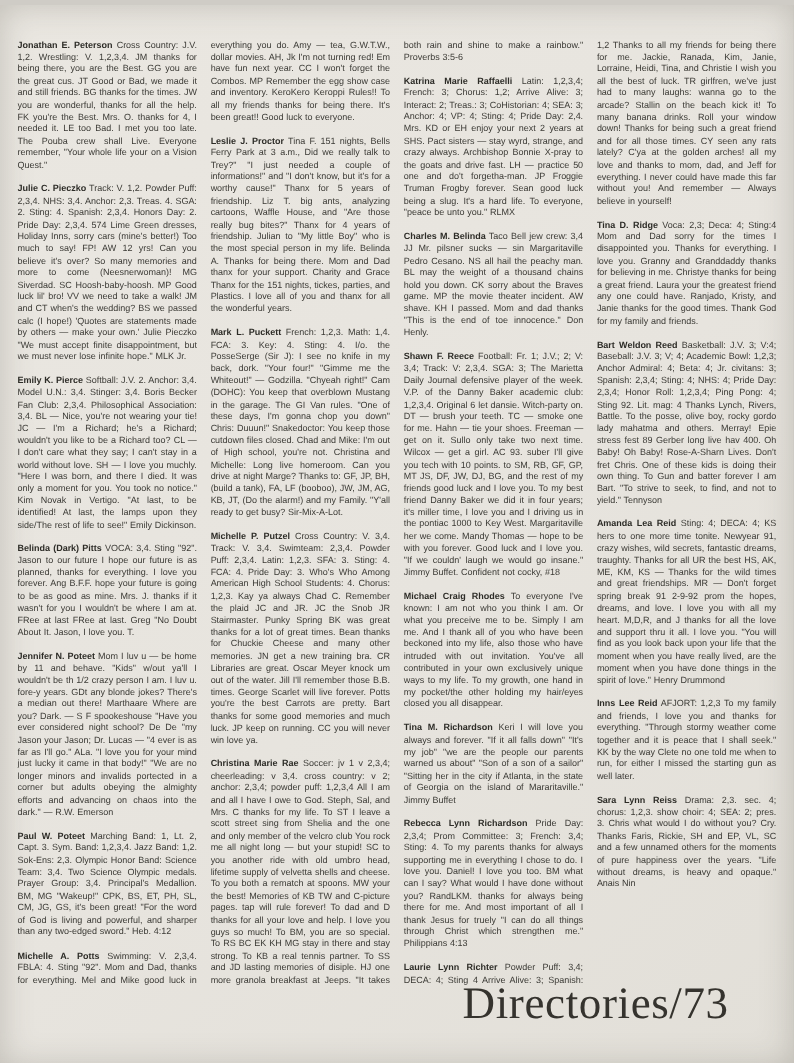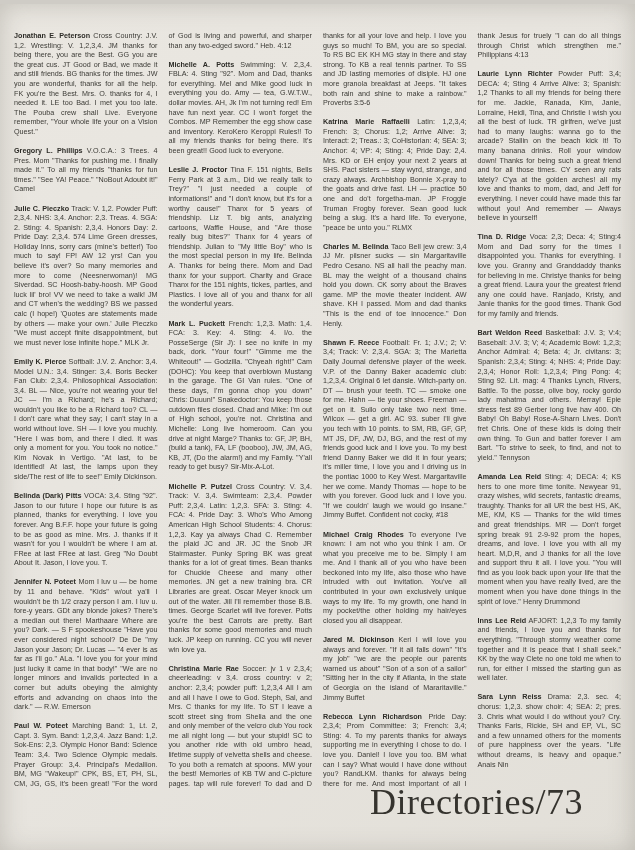--- a/index.html
+++ b/index.html
@@ -50,36 +50,35 @@
     letter-spacing: 0.5px;
     color: #35332e;
   }
 </style>
 </head>
 <body>
 
 <div class="page">
   <div class="columns" id="directory-columns">
       <p class="entry"><span class="entry-name">Jonathan E. Peterson</span> Cross Country: J.V. 1,2. Wrestling: V. 1,2,3,4. JM thanks for being there, you are the Best. GG you are the great cus. JT Good or Bad, we made it and still friends. BG thanks for the times. JW you are wonderful, thanks for all the help. FK you're the Best. Mrs. O. thanks for 4, I needed it. LE too Bad. I met you too late. The Pouba crew shall Live. Everyone remember, "Your whole life your on a Vision Quest."</p>
-      <p class="entry"><span class="entry-name">Gregory L. Phillips</span> V.O.C.A.: 3 Trees. 4 Pres. Mom "Thanks for pushing me. I finally made it." To all my friends "thanks for fun times." "See YA! Peace." "NoBout Adoubt it!" Camel</p>
       <p class="entry"><span class="entry-name">Julie C. Pieczko</span> Track: V. 1,2. Powder Puff: 2,3,4. NHS: 3,4. Anchor: 2,3. Treas. 4. SGA: 2. Sting: 4. Spanish: 2,3,4. Honors Day: 2. Pride Day: 2,3,4. 574 Lime Green dresses, Holiday Inns, sorry cars (mine's better!) Too much to say! FP! AW 12 yrs! Can you believe it's over? So many memories and more to come (Neesnerwoman)! MG Siverdad. SC Hoosh-baby-hoosh. MP Good luck lil' bro! VV we need to take a walk! JM and CT when's the wedding? BS we passed calc (I hope!) 'Quotes are statements made by others — make your own.' Julie Pieczko "We must accept finite disappointment, but we must never lose infinite hope." MLK Jr.</p>
       <p class="entry"><span class="entry-name">Emily K. Pierce</span> Softball: J.V. 2. Anchor: 3,4. Model U.N.: 3,4. Stinger: 3,4. Boris Becker Fan Club: 2,3,4. Philosophical Association: 3,4. BL — Nice, you're not wearing your tie! JC — I'm a Richard; he's a Richard; wouldn't you like to be a Richard too? CL — I don't care what they say; I can't stay in a world without love. SH — I love you muchly. "Here I was born, and there I died. It was only a moment for you. You took no notice." Kim Novak in Vertigo. "At last, to be identified! At last, the lamps upon they side/The rest of life to see!" Emily Dickinson.</p>
       <p class="entry"><span class="entry-name">Belinda (Dark) Pitts</span> VOCA: 3,4. Sting "92". Jason to our future I hope our future is as planned, thanks for everything. I love you forever. Ang B.F.F. hope your future is going to be as good as mine. Mrs. J. thanks if it wasn't for you I wouldn't be where I am at. FRee at last FRee at last. Greg "No Doubt About It. Jason, I love you. T.</p>
       <p class="entry"><span class="entry-name">Jennifer N. Poteet</span> Mom I luv u — be home by 11 and behave. "Kids" w/out ya'll I wouldn't be th 1/2 crazy person I am. I luv u. fore-y years. GDt any blonde jokes? There's a median out there! Marthaare Where are you? Dark. — S F spookeshouse "Have you ever considered night school? De De "my Jason your Jason; Dr. Lucas — "4 ever is as far as I'll go." ALa. "I love you for your mind just lucky it came in that body!" "We are no longer minors and invalids portected in a corner but adults obeying the almighty efforts and advancing on chaos into the dark." — R.W. Emerson</p>
       <p class="entry"><span class="entry-name">Paul W. Poteet</span> Marching Band: 1, Lt. 2, Capt. 3. Sym. Band: 1,2,3,4. Jazz Band: 1,2. Sok-Ens: 2,3. Olympic Honor Band: Science Team: 3,4. Two Science Olympic medals. Prayer Group: 3,4. Principal's Medallion. BM, MG "Wakeup!" CPK, BS, ET, PH, SL, CM, JG, GS, it's been great! "For the word of God is living and powerful, and sharper than any two-edged sword." Heb. 4:12</p>
       <p class="entry"><span class="entry-name">Michelle A. Potts</span> Swimming: V. 2,3,4. FBLA: 4. Sting "92". Mom and Dad, thanks for everything. Mel and Mike good luck in everything you do. Amy — tea, G.W.T.W., dollar movies. AH, Jk I'm not turning red! Em have fun next year. CC I won't forget the Combos. MP Remember the egg show case and inventory. KeroKero Keroppi Rules!! To all my friends thanks for being there. It's been great!! Good luck to everyone.</p>
       <p class="entry"><span class="entry-name">Leslie J. Proctor</span> Tina F. 151 nights, Bells Ferry Park at 3 a.m., Did we really talk to Trey?" "I just needed a couple of informations!" and "I don't know, but it's for a worthy cause!" Thanx for 5 years of friendship. Liz T. big ants, analyzing cartoons, Waffle House, and "Are those really bug bites?" Thanx for 4 years of friendship. Julian to "My little Boy" who is the most special person in my life. Belinda A. Thanks for being there. Mom and Dad thanx for your support. Charity and Grace Thanx for the 151 nights, tickes, parties, and Plastics. I love all of you and thanx for all the wonderful years.</p>
       <p class="entry"><span class="entry-name">Mark L. Puckett</span> French: 1,2,3. Math: 1,4. FCA: 3. Key: 4. Sting: 4. I/o. the PosseSerge (Sir J): I see no knife in my back, dork. "Your four!" "Gimme me the Whiteout!" — Godzilla. "Chyeah right!" Cam (DOHC): You keep that overblown Mustang in the garage. The GI Van rules. "One of these days, I'm gonna chop you down" Chris: Duuun!" Snakedoctor: You keep those cutdown files closed. Chad and Mike: I'm out of High school, you're not. Christina and Michelle: Long live homeroom. Can you drive at night Marge? Thanks to: GF, JP, BH, (build a tank), FA, LF (booboo), JW, JM, AG, KB, JT, (Do the alarm!) and my Family. "Y'all ready to get busy? Sir-Mix-A-Lot.</p>
       <p class="entry"><span class="entry-name">Michelle P. Putzel</span> Cross Country: V. 3,4. Track: V. 3,4. Swimteam: 2,3,4. Powder Puff: 2,3,4. Latin: 1,2,3. SFA: 3. Sting: 4. FCA: 4. Pride Day: 3. Who's Who Among American High School Students: 4. Chorus: 1,2,3. Kay ya always Chad C. Remember the plaid JC and JR. JC the Snob JR Stairmaster. Punky Spring BK was great thanks for a lot of great times. Bean thanks for Chuckie Cheese and many other memories. JN get a new training bra. CR Libraries are great. Oscar Meyer knock um out of the water. Jill I'll remember those B.B. times. George Scarlet will live forever. Potts you're the best Carrots are pretty. Bart thanks for some good memories and much luck. JP keep on running. CC you will never win love ya.</p>
       <p class="entry"><span class="entry-name">Christina Marie Rae</span> Soccer: jv 1 v 2,3,4; cheerleading: v 3,4. cross country: v 2; anchor: 2,3,4; powder puff: 1,2,3,4 All I am and all I have I owe to God. Steph, Sal, and Mrs. C thanks for my life. To ST I leave a scott street sing from Shelia and the one and only member of the velcro club You rock me all night long — but your stupid! SC to you another ride with old umbro head, lifetime supply of velvetta shells and cheese. To you both a rematch at spoons. MW your the best! Memories of KB TW and C-picture pages. tap will rule forever! To dad and D thanks for all your love and help. I love you guys so much! To BM, you are so special. To RS BC EK KH MG stay in there and stay strong. To KB a real tennis partner. To SS and JD lasting memories of disiple. HJ one more granola breakfast at Jeeps. "It takes both rain and shine to make a rainbow." Proverbs 3:5-6</p>
       <p class="entry"><span class="entry-name">Katrina Marie Raffaelli</span> Latin: 1,2,3,4; French: 3; Chorus: 1,2; Arrive Alive: 3; Interact: 2; Treas.: 3; CoHistorian: 4; SEA: 3; Anchor: 4; VP: 4; Sting: 4; Pride Day: 2,4. Mrs. KD or EH enjoy your next 2 years at SHS. Pact sisters — stay wyrd, strange, and crazy always. Archbishop Bonnie X-pray to the goats and drive fast. LH — practice 50 one and do't forgetha-man. JP Froggie Truman Frogby forever. Sean good luck being a slug. It's a hard life. To everyone, "peace be unto you." RLMX</p>
       <p class="entry"><span class="entry-name">Charles M. Belinda</span> Taco Bell jew crew: 3,4 JJ Mr. pilsner sucks — sin Margaritaville Pedro Cesano. NS all hail the peachy man. BL may the weight of a thousand chains hold you down. CK sorry about the Braves game. MP the movie theater incident. AW shave. KH I passed. Mom and dad thanks "This is the end of toe innocence." Don Henly.</p>
       <p class="entry"><span class="entry-name">Shawn F. Reece</span> Football: Fr. 1; J.V.; 2; V: 3,4; Track: V: 2,3,4. SGA: 3; The Marietta Daily Journal defensive player of the week. V.P. of the Danny Baker academic club: 1,2,3,4. Original 6 let dansie. Witch-party on. DT — brush your teeth. TC — smoke one for me. Hahn — tie your shoes. Freeman — get on it. Sullo only take two next time. Wilcox — get a girl. AC 93. suber I'll give you tech with 10 points. to SM, RB, GF, GP, MT JS, DF, JW, DJ, BG, and the rest of my friends good luck and I love you. To my best friend Danny Baker we did it in four years; it's miller time, I love you and I driving us in the pontiac 1000 to Key West. Margaritaville her we come. Mandy Thomas — hope to be with you forever. Good luck and I love you. "If we couldn' laugh we would go insane." Jimmy Buffet. Confident not cocky, #18</p>
       <p class="entry"><span class="entry-name">Michael Craig Rhodes</span> To everyone I've known: I am not who you think I am. Or what you preceive me to be. Simply I am me. And I thank all of you who have been beckoned into my life, also those who have intruded with out invitation. You've all contributed in your own exclusively unique ways to my life. To my growth, one hand in my pocket/the other holding my hair/eyes closed you all disappear.</p>
-      <p class="entry"><span class="entry-name">Jared M. Dickinson</span> Keri I will love you always and forever. "If it all falls down" "It's my job" "we are the people our parents warned us about" "Son of a son of a sailor" "Sitting her in the city if Atlanta, in the state of Georgia on the island of Mararitaville." Jimmy Buffet</p>
+      <p class="entry"><span class="entry-name">Tina M. Richardson</span> Keri I will love you always and forever. "If it all falls down" "It's my job" "we are the people our parents warned us about" "Son of a son of a sailor" "Sitting her in the city if Atlanta, in the state of Georgia on the island of Mararitaville." Jimmy Buffet</p>
       <p class="entry"><span class="entry-name">Rebecca Lynn Richardson</span> Pride Day: 2,3,4; Prom Committee: 3; French: 3,4; Sting: 4. To my parents thanks for always supporting me in everything I chose to do. I love you. Daniel! I love you too. BM what can I say? What would I have done without you? RandLKM. thanks for always being there for me. And most important of all I thank Jesus for truely "I can do all things through Christ which strengthen me." Philippians 4:13</p>
       <p class="entry"><span class="entry-name">Laurie Lynn Richter</span> Powder Puff: 3,4; DECA: 4; Sting 4 Arrive Alive: 3; Spanish: 1,2 Thanks to all my friends for being there for me. Jackie, Ranada, Kim, Janie, Lorraine, Heidi, Tina, and Christie I wish you all the best of luck. TR girlfren, we've just had to many laughs: wanna go to the arcade? Stallin on the beach kick it! To many banana drinks. Roll your window down! Thanks for being such a great friend and for all those times. CY seen any rats lately? C'ya at the golden arches! all my love and thanks to mom, dad, and Jeff for everything. I never could have made this far without you! And remember — Always believe in yourself!</p>
       <p class="entry"><span class="entry-name">Tina D. Ridge</span> Voca: 2,3; Deca: 4; Sting:4 Mom and Dad sorry for the times I disappointed you. Thanks for everything. I love you. Granny and Granddaddy thanks for believing in me. Christye thanks for being a great friend. Laura your the greatest friend any one could have. Ranjado, Kristy, and Janie thanks for the good times. Thank God for my family and friends.</p>
       <p class="entry"><span class="entry-name">Bart Weldon Reed</span> Basketball: J.V. 3; V:4; Baseball: J.V. 3; V; 4; Academic Bowl: 1,2,3; Anchor Admiral: 4; Beta: 4; Jr. civitans: 3; Spanish: 2,3,4; Sting: 4; NHS: 4; Pride Day: 2,3,4; Honor Roll: 1,2,3,4; Ping Pong: 4; Sting 92. Lit. mag: 4 Thanks Lynch, Rivers, Battle. To the posse, olive boy, rocky gordo lady mahatma and others. Merray! Epie stress fest 89 Gerber long live hav 400. Oh Baby! Oh Baby! Rose-A-Sharn Lives. Don't fret Chris. One of these kids is doing their own thing. To Gun and batter forever I am Bart. "To strive to seek, to find, and not to yield." Tennyson</p>
       <p class="entry"><span class="entry-name">Amanda Lea Reid</span> Sting: 4; DECA: 4; KS hers to one more time tonite. Newyear 91, crazy wishes, wild secrets, fantastic dreams, traughty. Thanks for all UR the best HS, AK, ME, KM, KS — Thanks for the wild times and great friendships. MR — Don't forget spring break 91 2-9-92 prom the hopes, dreams, and love. I love you with all my heart. M,D,R, and J thanks for all the love and support thru it all. I love you. "You will find as you look back upon your life that the moment when you have really lived, are the moment when you have done things in the spirit of love." Henry Drummond</p>
       <p class="entry"><span class="entry-name">Inns Lee Reid</span> AFJORT: 1,2,3 To my family and friends, I love you and thanks for everything. "Through stormy weather come together and it is peace that I shall seek." KK by the way Clete no one told me when to run, for either I missed the starting gun as well later.</p>
       <p class="entry"><span class="entry-name">Sara Lynn Reiss</span> Drama: 2,3. sec. 4; chorus: 1,2,3. show choir: 4; SEA: 2; pres. 3. Chris what would I do without you? Cry. Thanks Faris, Rickie, SH and EP, VL, SC and a few unnamed others for the moments of pure happiness over the years. "Life without dreams, is heavy and opaque." Anais Nin</p>
     </div>
   <div class="footer">
     <span>Directories/73</span>

